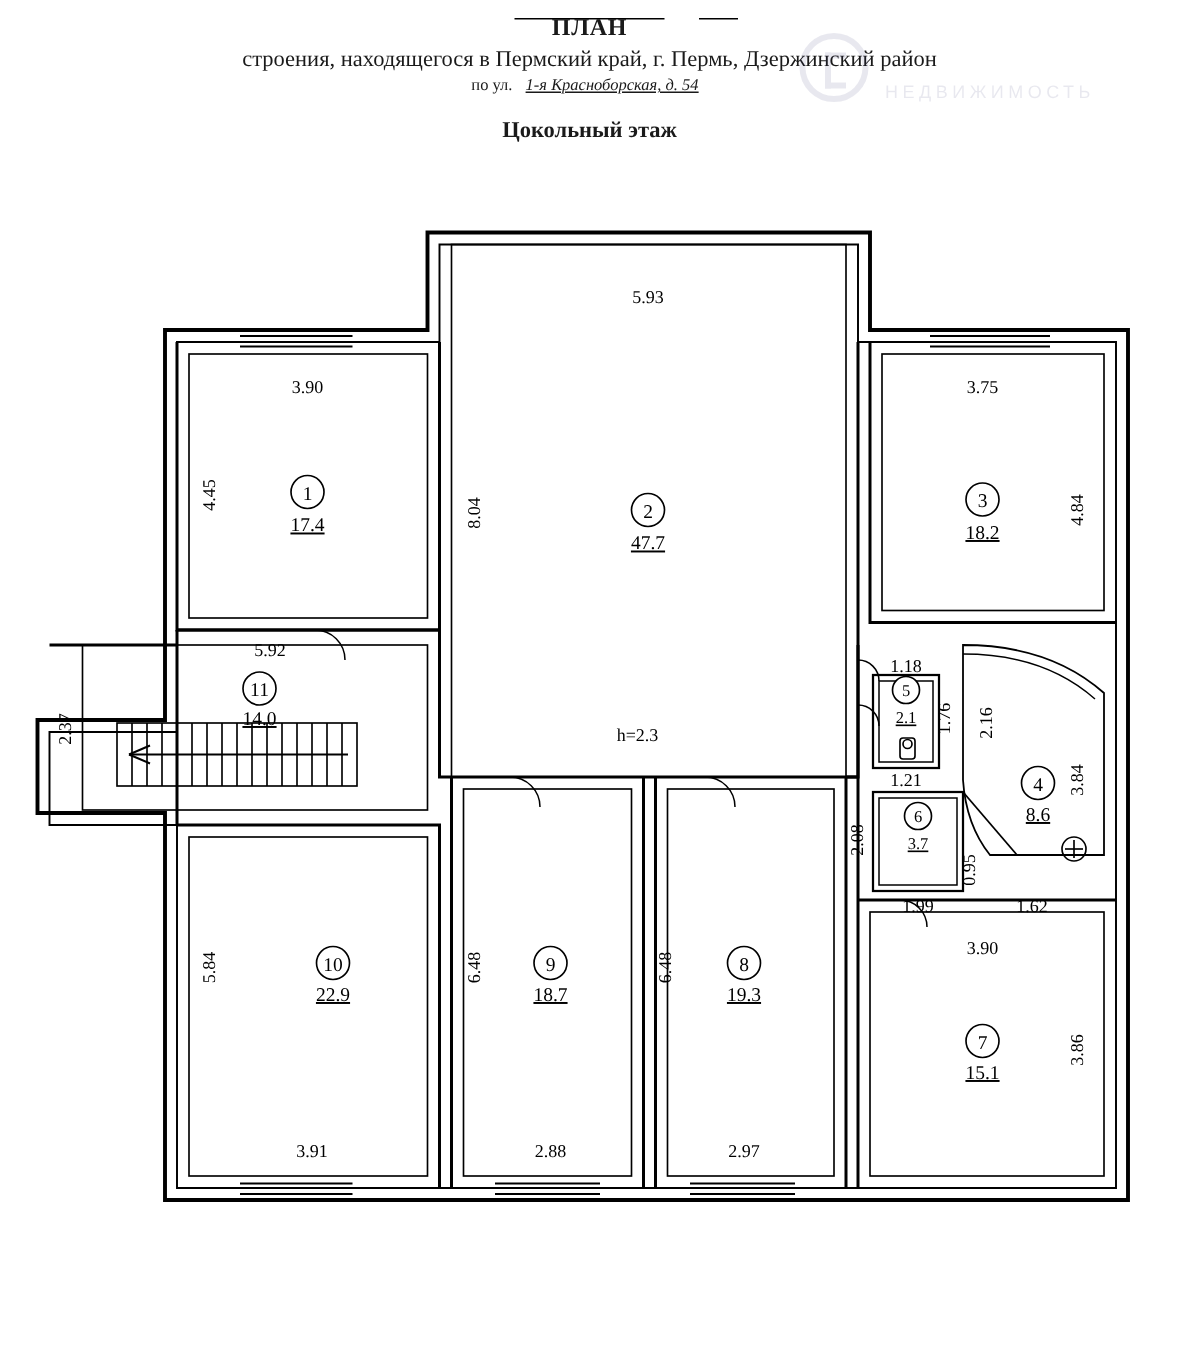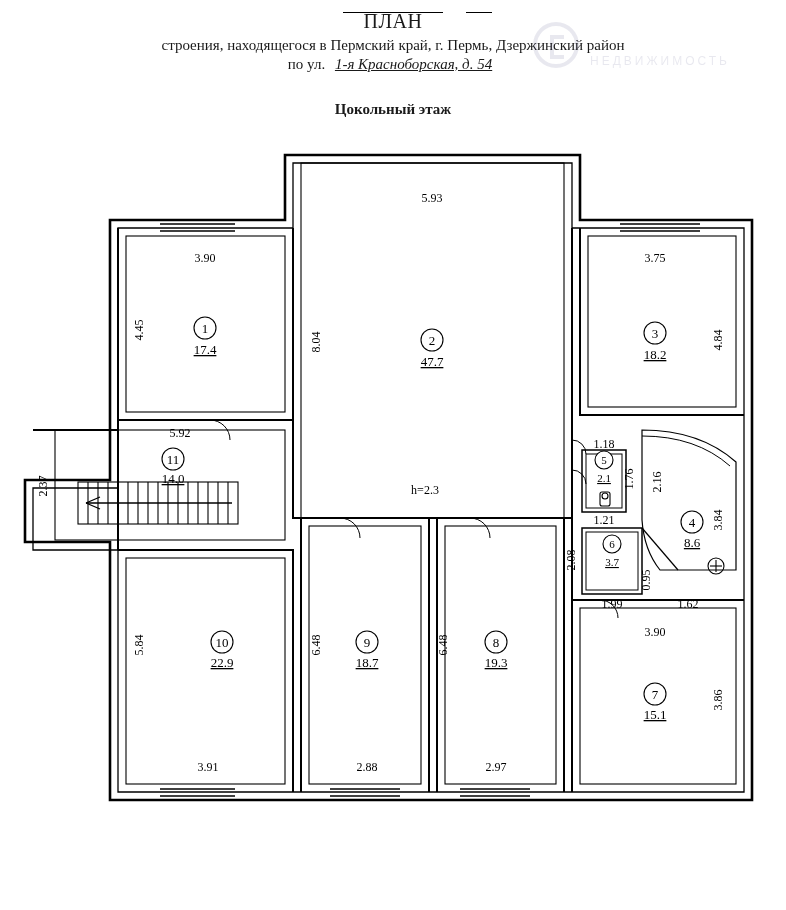--- a/index.html
+++ b/index.html
@@ -8,33 +8,33 @@
     background:#ffffff;
     font-family:"Liberation Serif", serif;
     color:#1a1a1a;
     position:relative;
     overflow:hidden;
   }
   .header{
     position:absolute;left:0;top:0;width:786px;text-align:center;
   }
   .title-main{
-    font-size:20px;font-weight:normal;letter-spacing:.5px;margin-top:10px;
+    font-size:16px;font-weight:bold;letter-spacing:.5px;margin-top:10px;
   }
   .title-sub{
     font-size:15px;margin-top:4px;
   }
   .title-street-line{
-    font-size:15px;margin-top:2px;
+    font-size:11px;margin-top:2px;
   }
   .street-value{
     font-style:italic;text-decoration:underline;padding:0 6px;
   }
   .title-floor{
-    font-size:15px;font-weight:bold;margin-top:28px;
+    font-size:15px;font-weight:bold;margin-top:16px;
   }
   .topline{
     position:absolute;top:12px;left:343px;width:100px;border-top:1px solid #000;
   }
   .topline2{
     position:absolute;top:12px;left:466px;width:26px;border-top:1px solid #000;
   }
   .plan{
     position:absolute;left:0;top:130px;width:786px;height:700px;
   }

